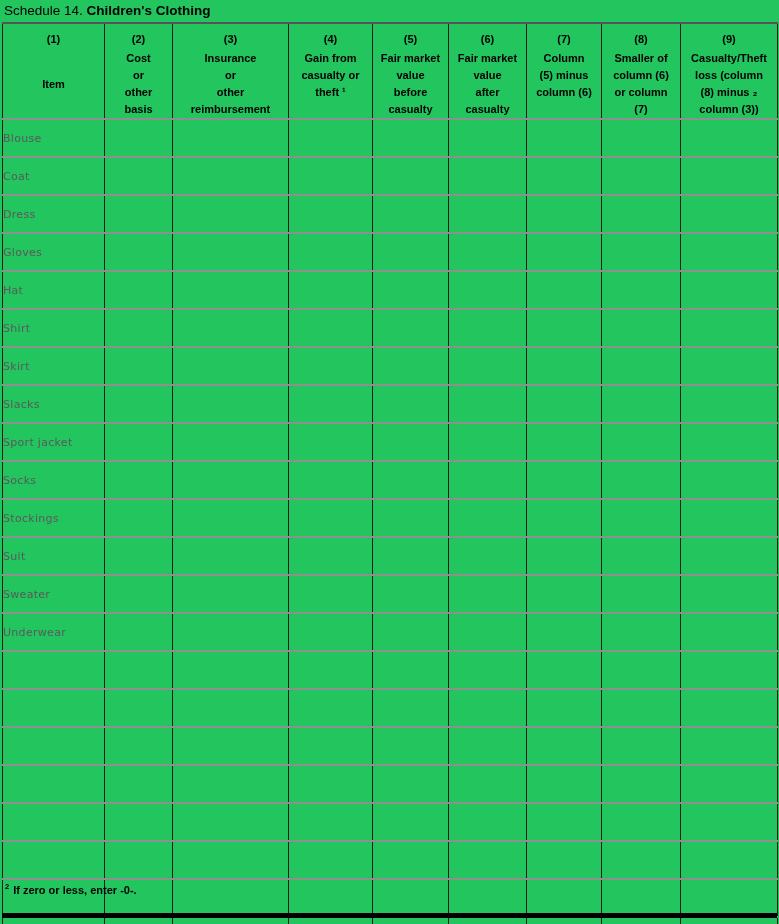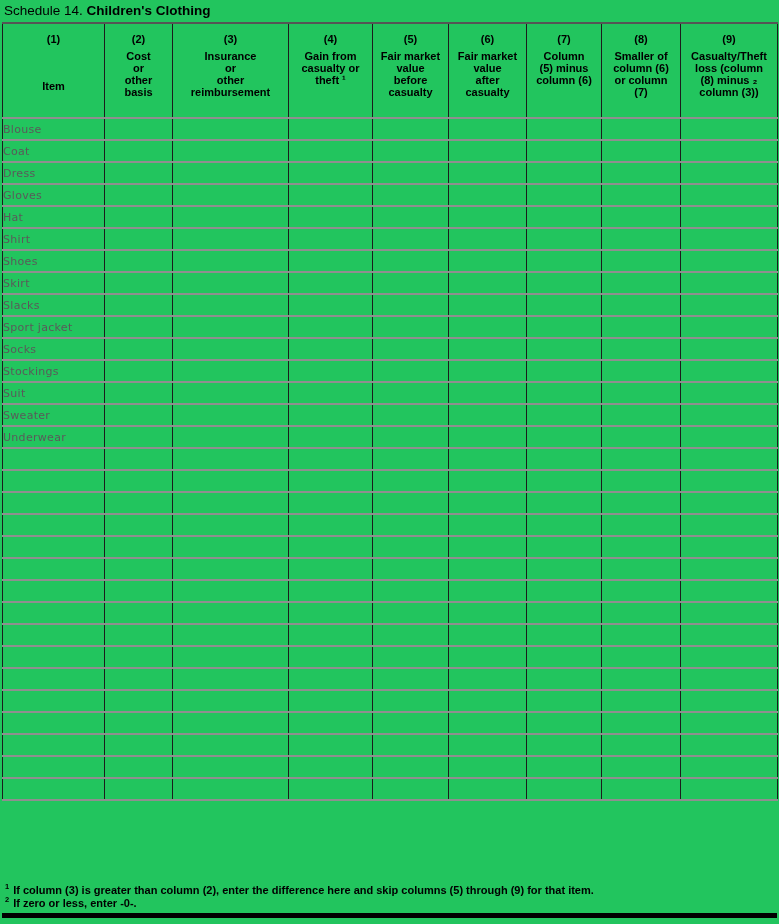--- a/index.html
+++ b/index.html
@@ -56,32 +56,32 @@
   .hnum {
     margin-top: 9px;
     font-size: 11px;
     font-weight: bold;
     line-height: 12px;
   }
   .hlabel {
     margin-top: 5px;
     font-size: 11px;
     font-weight: bold;
-    line-height: 12px;
+    line-height: 17px;
     white-space: pre-line;
   }
   th.col-item .hlabel {
     position: absolute;
     bottom: 25px;
     left: 0;
     right: 0;
     margin-top: 0;
   }
   tbody tr {
-    height: 22px;
+    height: 38px;
     margin-left: 48px;
   }
   tbody td {
     vertical-align: middle;
   }
   td.item-cell {
     padding-left: 6px;
     font-family: "DejaVu Sans", "Liberation Sans", sans-serif;
     font-size: 11px;
     color: #5a5a5a;
@@ -257,31 +257,20 @@
           <td></td>
           <td></td>
           <td></td>
           <td></td>
           <td></td>
           <td></td>
           <td></td>
           <td></td>
         </tr>
         <tr>
-          <td class="item-cell">Shoes</td>
-          <td></td>
-          <td></td>
-          <td></td>
-          <td></td>
-          <td></td>
-          <td></td>
-          <td></td>
-          <td></td>
-        </tr>
-        <tr>
           <td class="item-cell">Skirt</td>
           <td></td>
           <td></td>
           <td></td>
           <td></td>
           <td></td>
           <td></td>
           <td></td>
           <td></td>
         </tr>
@@ -535,23 +524,20 @@
           <td></td>
           <td></td>
           <td></td>
           <td></td>
           <td></td>
         </tr>
       </tbody>
   </table>
 
   <div class="footnotes">
-    <div class="footnote">
-      <sup>1</sup><span>If column (3) is greater than column (2), enter the difference here and skip columns (5) through (9) for that item.</span>
-    </div>
     <div class="footnote">
       <sup>2</sup><span>If zero or less, enter -0-.</span>
     </div>
   </div>
 
   <div class="bottom-bar"></div>
 
 </div>
 
 </body></html>

